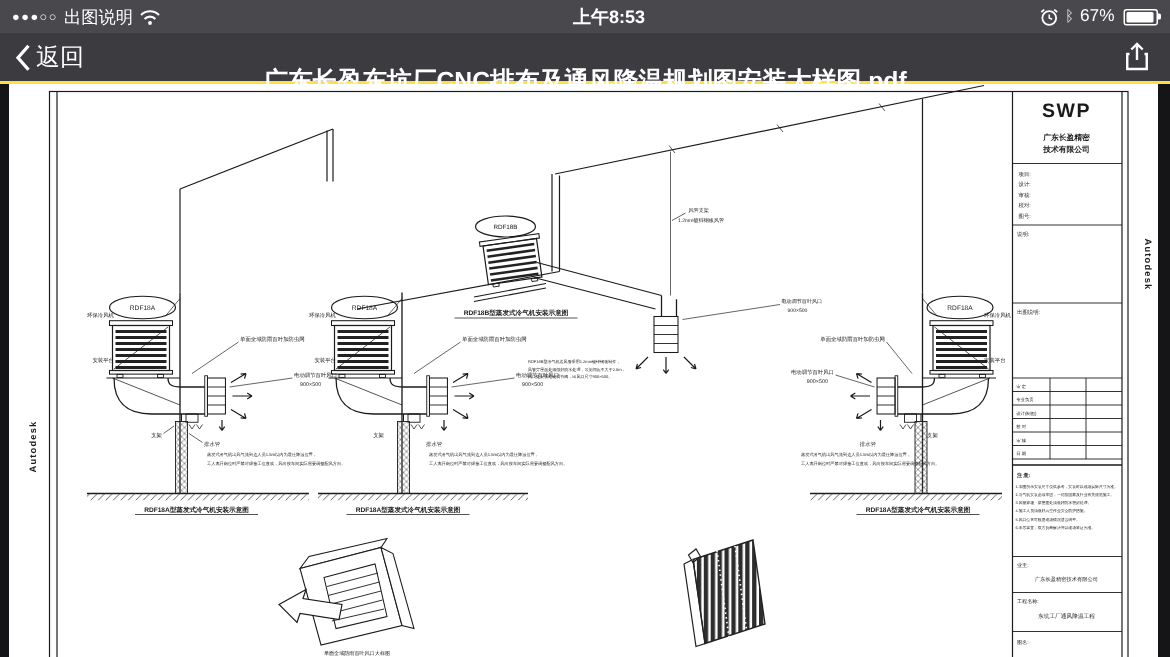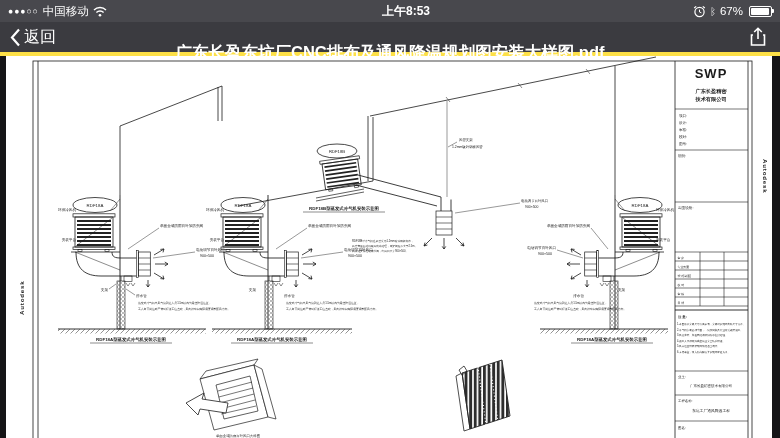--- a/index.html
+++ b/index.html
@@ -10,37 +10,37 @@
              display:flex;align-items:center;justify-content:space-between;padding:0 8px;box-sizing:border-box;font-size:11.5px;}
   .sb-left,.sb-right{display:flex;align-items:center;gap:4px;}
   .sb-dots{font-size:8.5px;letter-spacing:1px;position:relative;top:-0.5px;}
   .sb-time{position:absolute;left:0;right:0;text-align:center;font-size:12px;font-weight:bold;pointer-events:none;padding-left:32px;}
   .sb-batt{display:inline-block;width:21px;height:9px;border:1px solid #fff;border-radius:2px;position:relative;margin-left:2px;}
   .sb-batt .fill{position:absolute;left:1px;top:1px;bottom:1px;width:86%;background:#fff;border-radius:1px;}
   .sb-batt .tip{position:absolute;right:-3px;top:2.5px;width:2px;height:4px;background:#fff;border-radius:0 1px 1px 0;}
   .bt{font-size:10px;opacity:.9;}
   
   .navbar{position:absolute;top:22px;left:0;width:780px;height:34px;background:#3b3b40;color:#fff;
-          display:flex;align-items:center;border-bottom:4px solid #fde047;box-sizing:border-box;}
+          display:flex;align-items:center;border-bottom:2px solid #fde047;box-sizing:border-box;}
   .nav-back{display:flex;align-items:center;gap:3px;padding:0 10px;font-size:16px;cursor:pointer;}
   .nav-title{position:absolute;left:60px;right:60px;text-align:center;font-size:16.5px;font-weight:bold;
              white-space:nowrap;overflow:hidden;text-overflow:ellipsis;pointer-events:none;margin-top:32px;}
   .nav-share{margin-left:auto;padding:0 12px;cursor:pointer;display:flex;align-items:center;}
   
   .pdfwrap{position:absolute;top:56px;left:0;width:780px;height:276px;background:#141416;}
   svg text{font-family:"Liberation Sans","DejaVu Sans",sans-serif;fill:#1b1b1b;}
   .cad{stroke:#1b1b1b;fill:none;}
 </style>
 </head>
 <body>
 
 <div class="statusbar">
   <div class="sb-left">
     <span class="sb-dots">●●●○○</span>
-    <span>中国移动</span>
+    <span>出图说明</span>
     <svg width="14" height="11" viewBox="0 0 14 11">
       <path d="M1,4 A8.5,8.5 0 0,1 13,4" stroke="#fff" stroke-width="1.4" fill="none"></path>
       <path d="M3.4,6.6 A5,5 0 0,1 10.6,6.6" stroke="#fff" stroke-width="1.4" fill="none"></path>
       <circle cx="7" cy="9.3" r="1.3" fill="#fff"></circle>
     </svg>
   </div>
   <div class="sb-time">上午8:53</div>
   <div class="sb-right">
     <svg width="13" height="13" viewBox="0 0 13 13">
       <circle cx="6.5" cy="7" r="4.6" stroke="#fff" stroke-width="1.2" fill="none"></circle>

